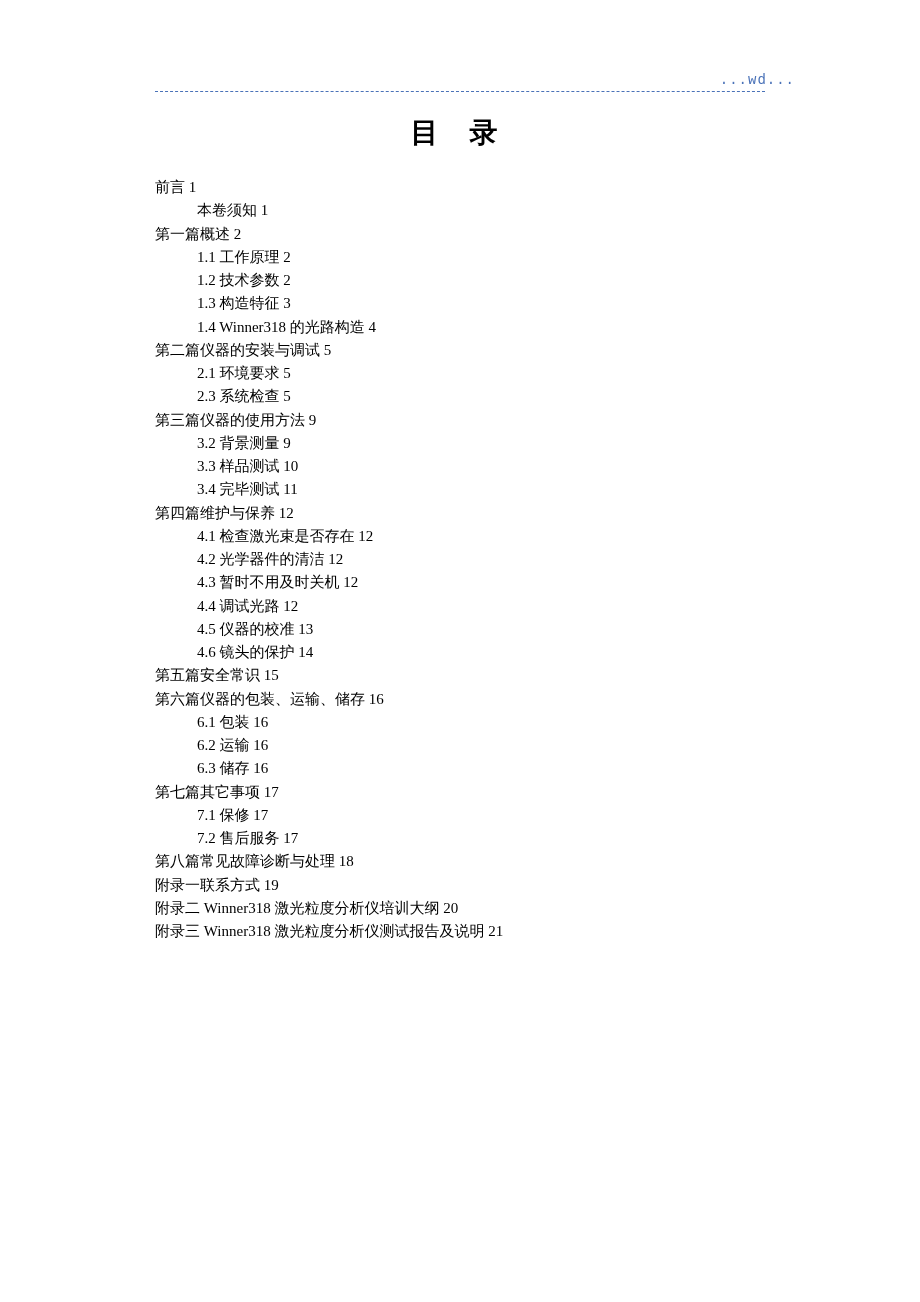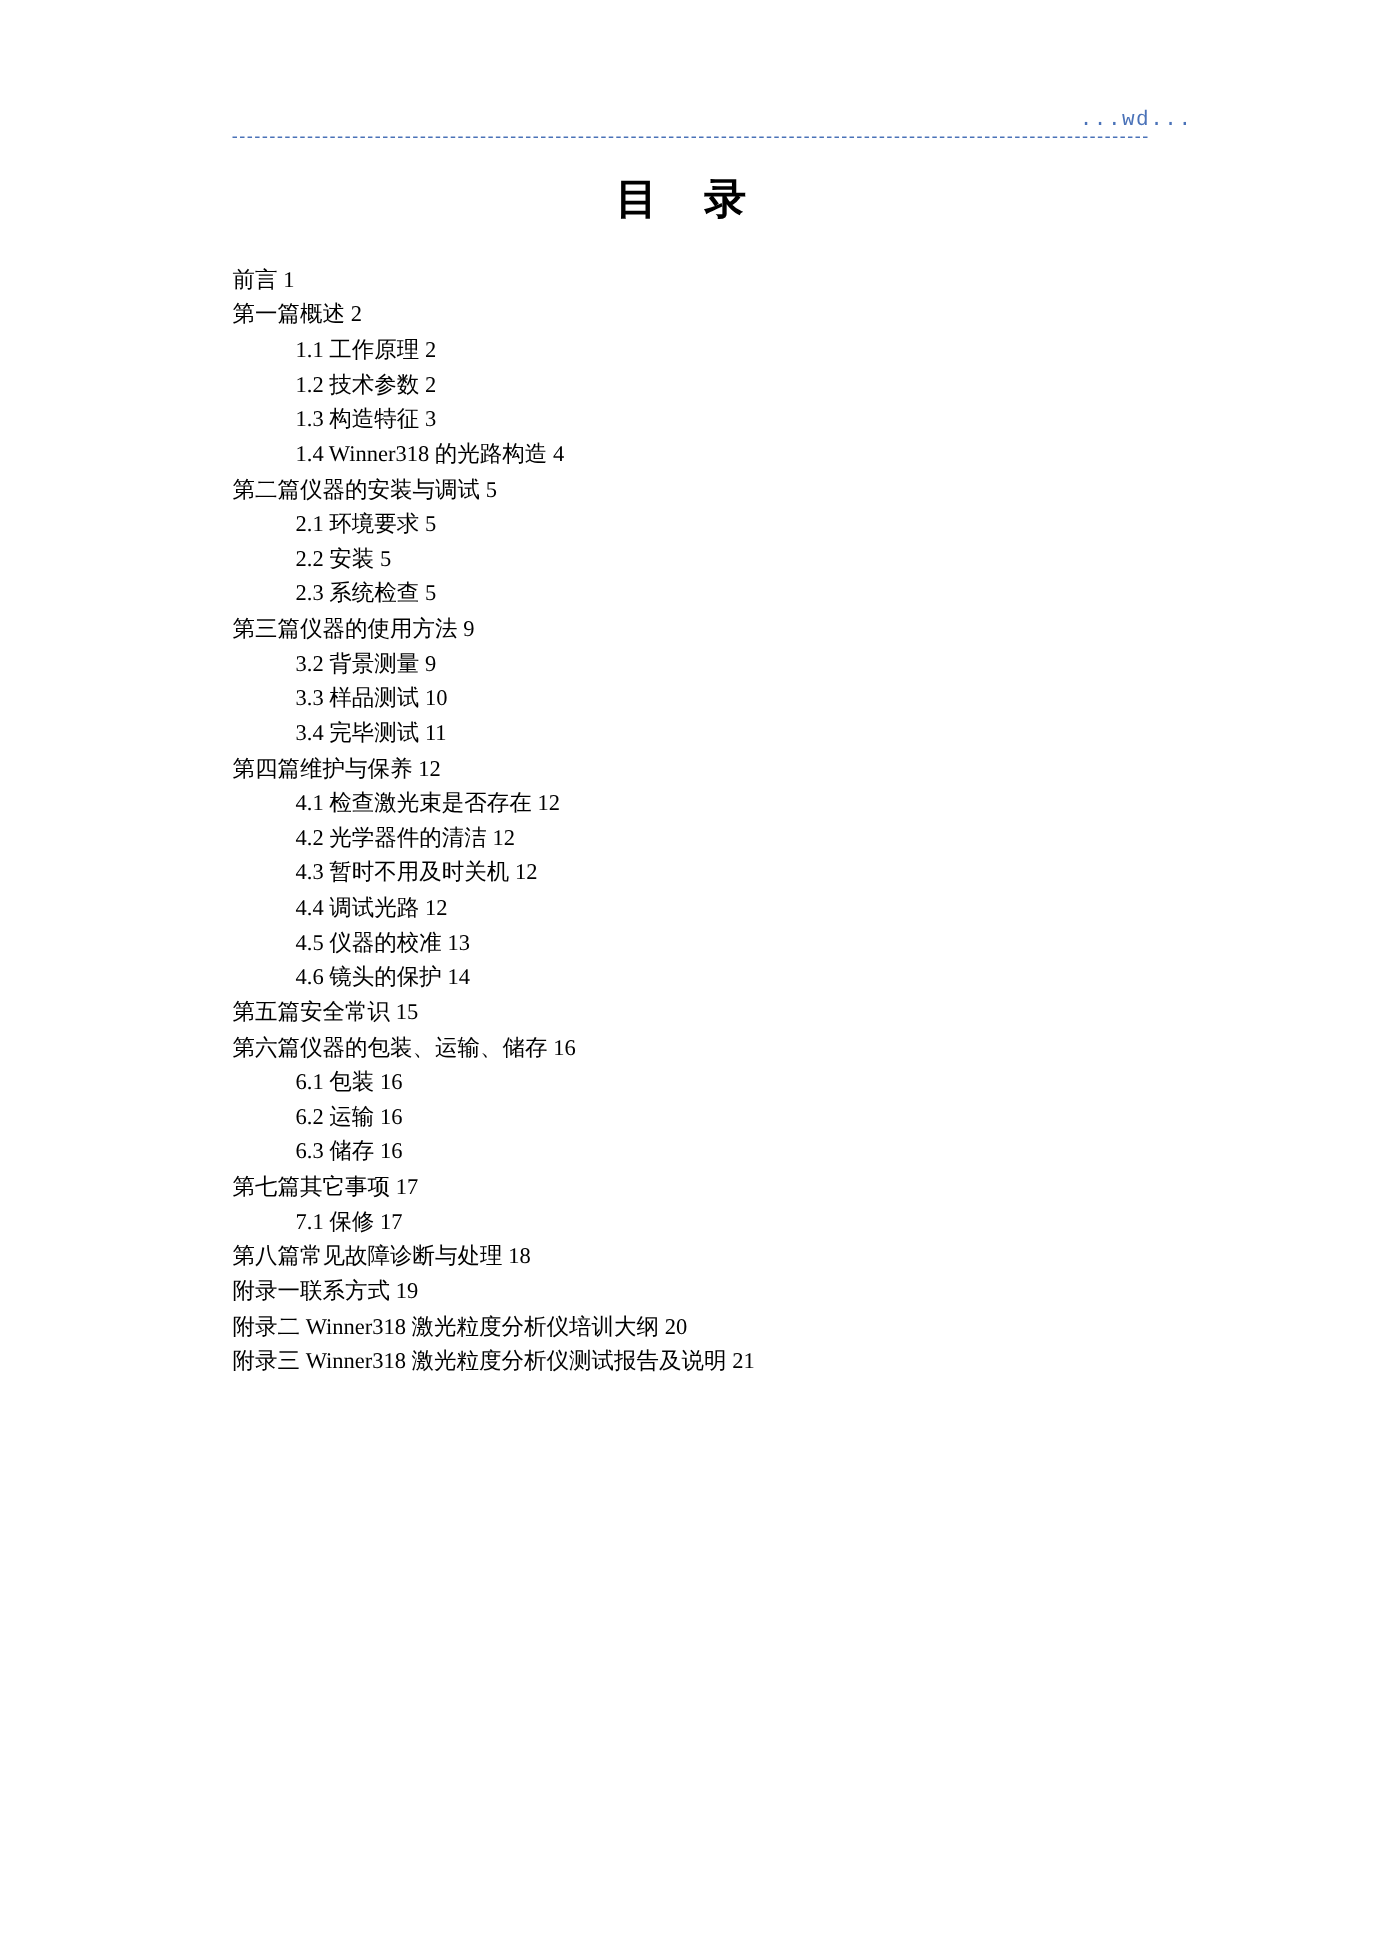--- a/index.html
+++ b/index.html
@@ -50,44 +50,45 @@
 <body>
 
 <div class="header-line">
   <span class="header-text">...wd...</span>
 </div>
 
 <div class="title">目 录</div>
 
 <div class="toc" id="toc">
     <div class="lvl0">前言 1</div>
+    <div class="lvl1">本卷须知 1</div>
     <div class="lvl0">第一篇概述 2</div>
     <div class="lvl1">1.1 工作原理 2</div>
     <div class="lvl1">1.2 技术参数 2</div>
     <div class="lvl1">1.3  构造特征 3</div>
     <div class="lvl1">1.4 Winner318 的光路构造 4</div>
     <div class="lvl0">第二篇仪器的安装与调试 5</div>
     <div class="lvl1">2.1 环境要求 5</div>
-    <div class="lvl1">2.2 安装 5</div>
     <div class="lvl1">2.3 系统检查 5</div>
     <div class="lvl0">第三篇仪器的使用方法 9</div>
     <div class="lvl1">3.2 背景测量 9</div>
     <div class="lvl1">3.3 样品测试 10</div>
     <div class="lvl1">3.4 完毕测试 11</div>
     <div class="lvl0">第四篇维护与保养 12</div>
     <div class="lvl1">4.1 检查激光束是否存在 12</div>
     <div class="lvl1">4.2 光学器件的清洁 12</div>
     <div class="lvl1">4.3 暂时不用及时关机 12</div>
     <div class="lvl1">4.4 调试光路 12</div>
     <div class="lvl1">4.5 仪器的校准 13</div>
     <div class="lvl1">4.6 镜头的保护 14</div>
     <div class="lvl0">第五篇安全常识 15</div>
     <div class="lvl0">第六篇仪器的包装、运输、储存 16</div>
     <div class="lvl1">6.1 包装 16</div>
     <div class="lvl1">6.2 运输 16</div>
     <div class="lvl1">6.3 储存 16</div>
     <div class="lvl0">第七篇其它事项 17</div>
     <div class="lvl1">7.1 保修 17</div>
+    <div class="lvl1">7.2 售后服务 17</div>
     <div class="lvl0">第八篇常见故障诊断与处理 18</div>
     <div class="lvl0">附录一联系方式 19</div>
     <div class="lvl0">附录二  Winner318 激光粒度分析仪培训大纲 20</div>
     <div class="lvl0">附录三 Winner318 激光粒度分析仪测试报告及说明 21</div>
   </div>
 
 </body></html>

